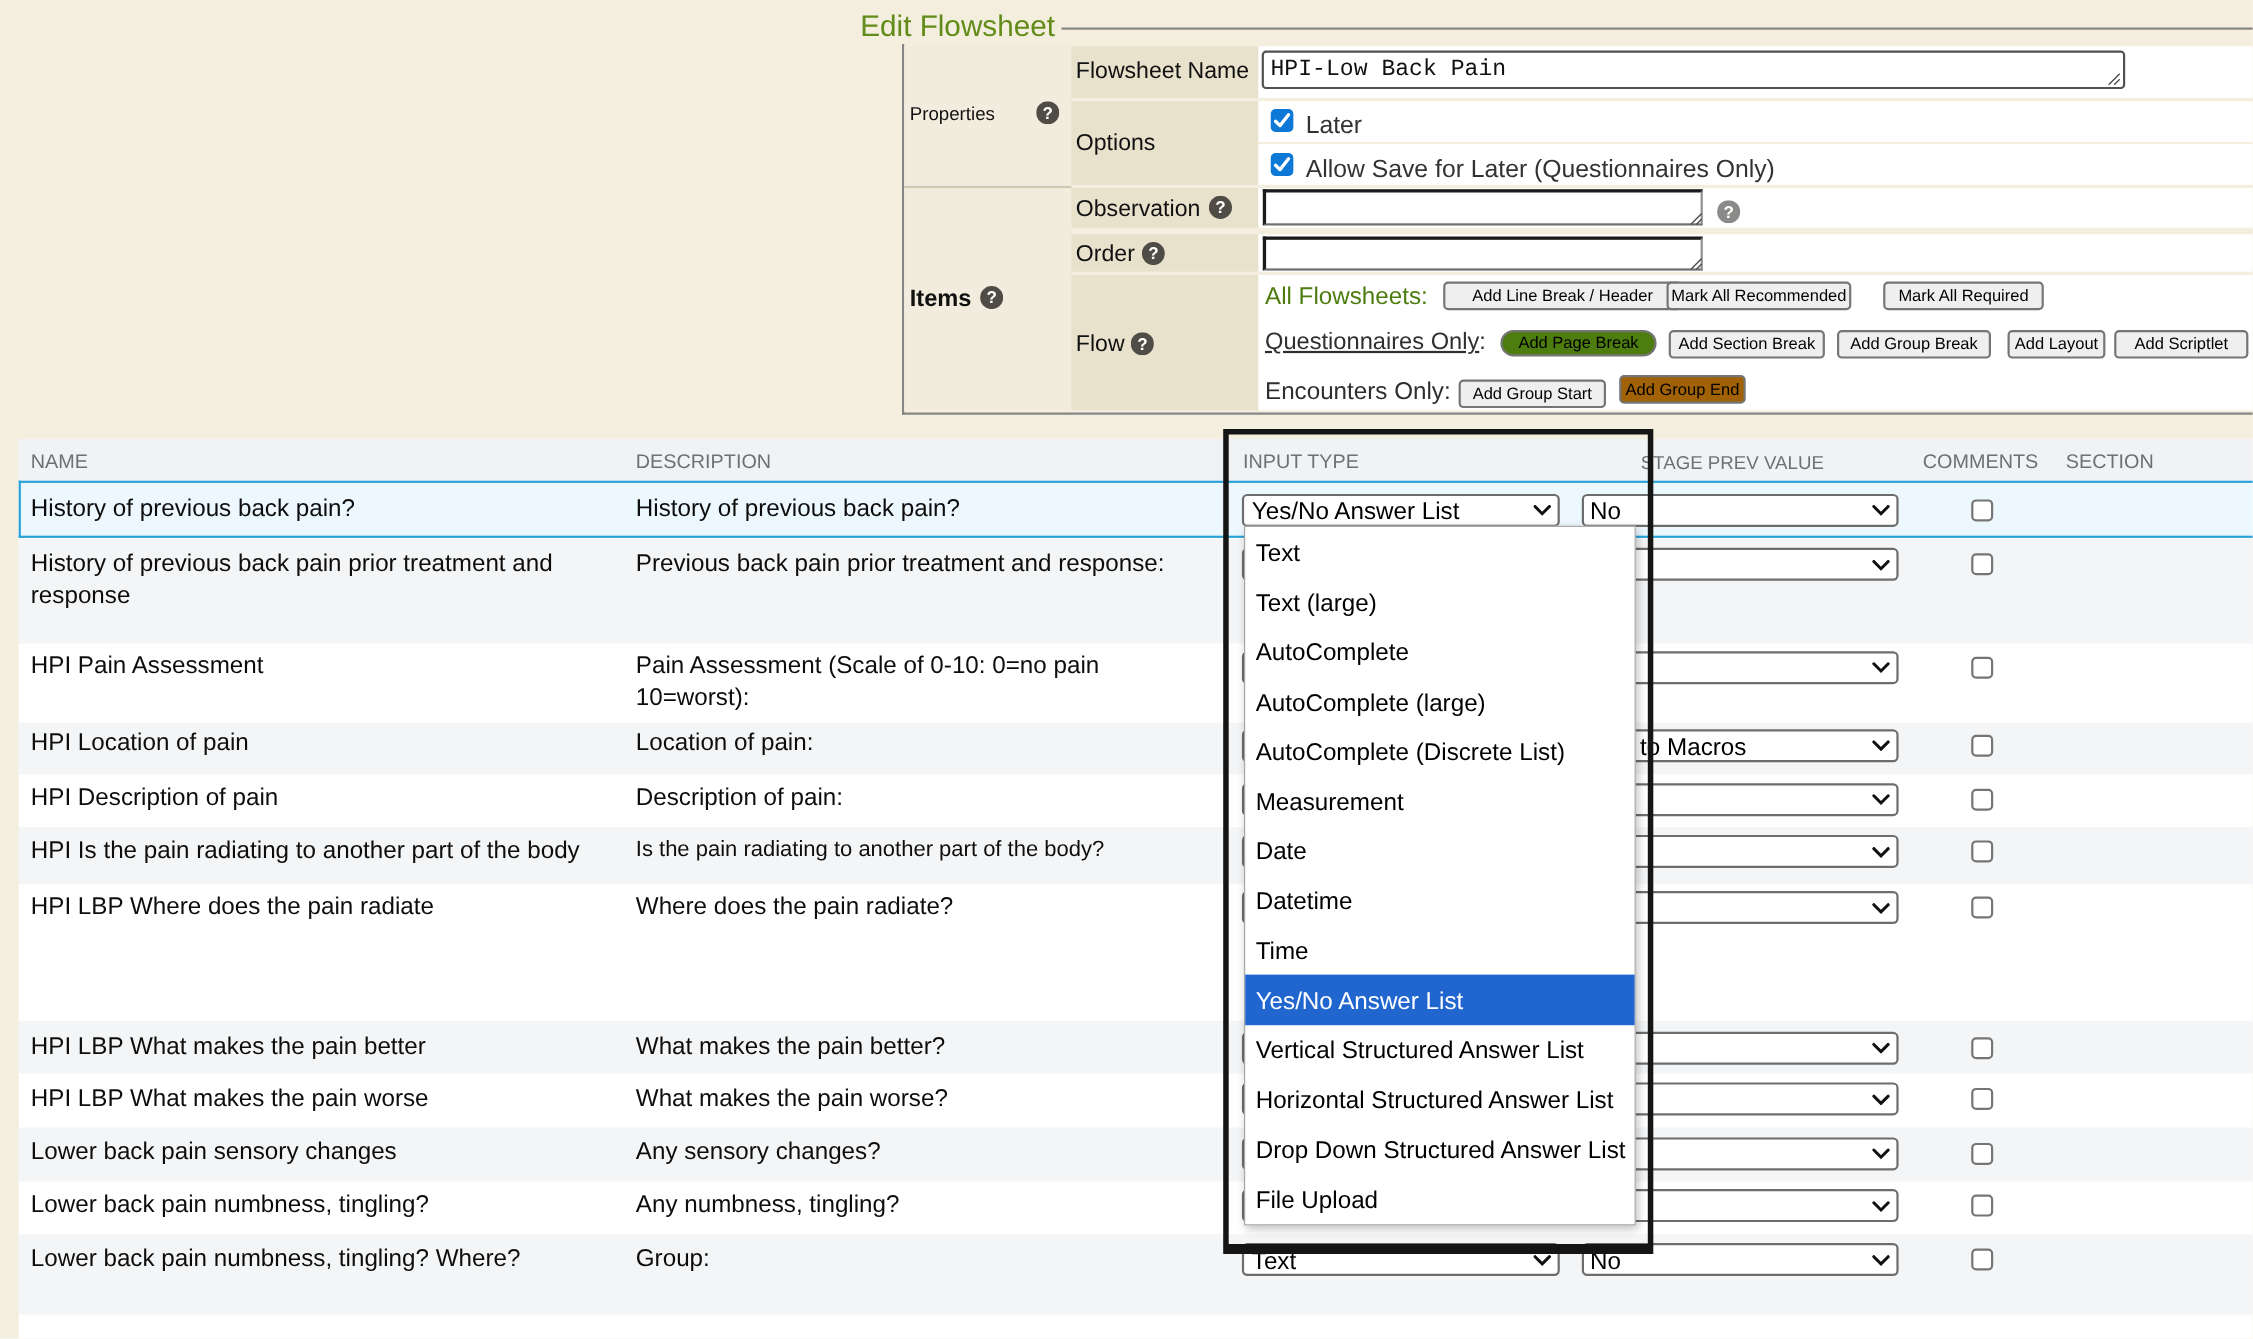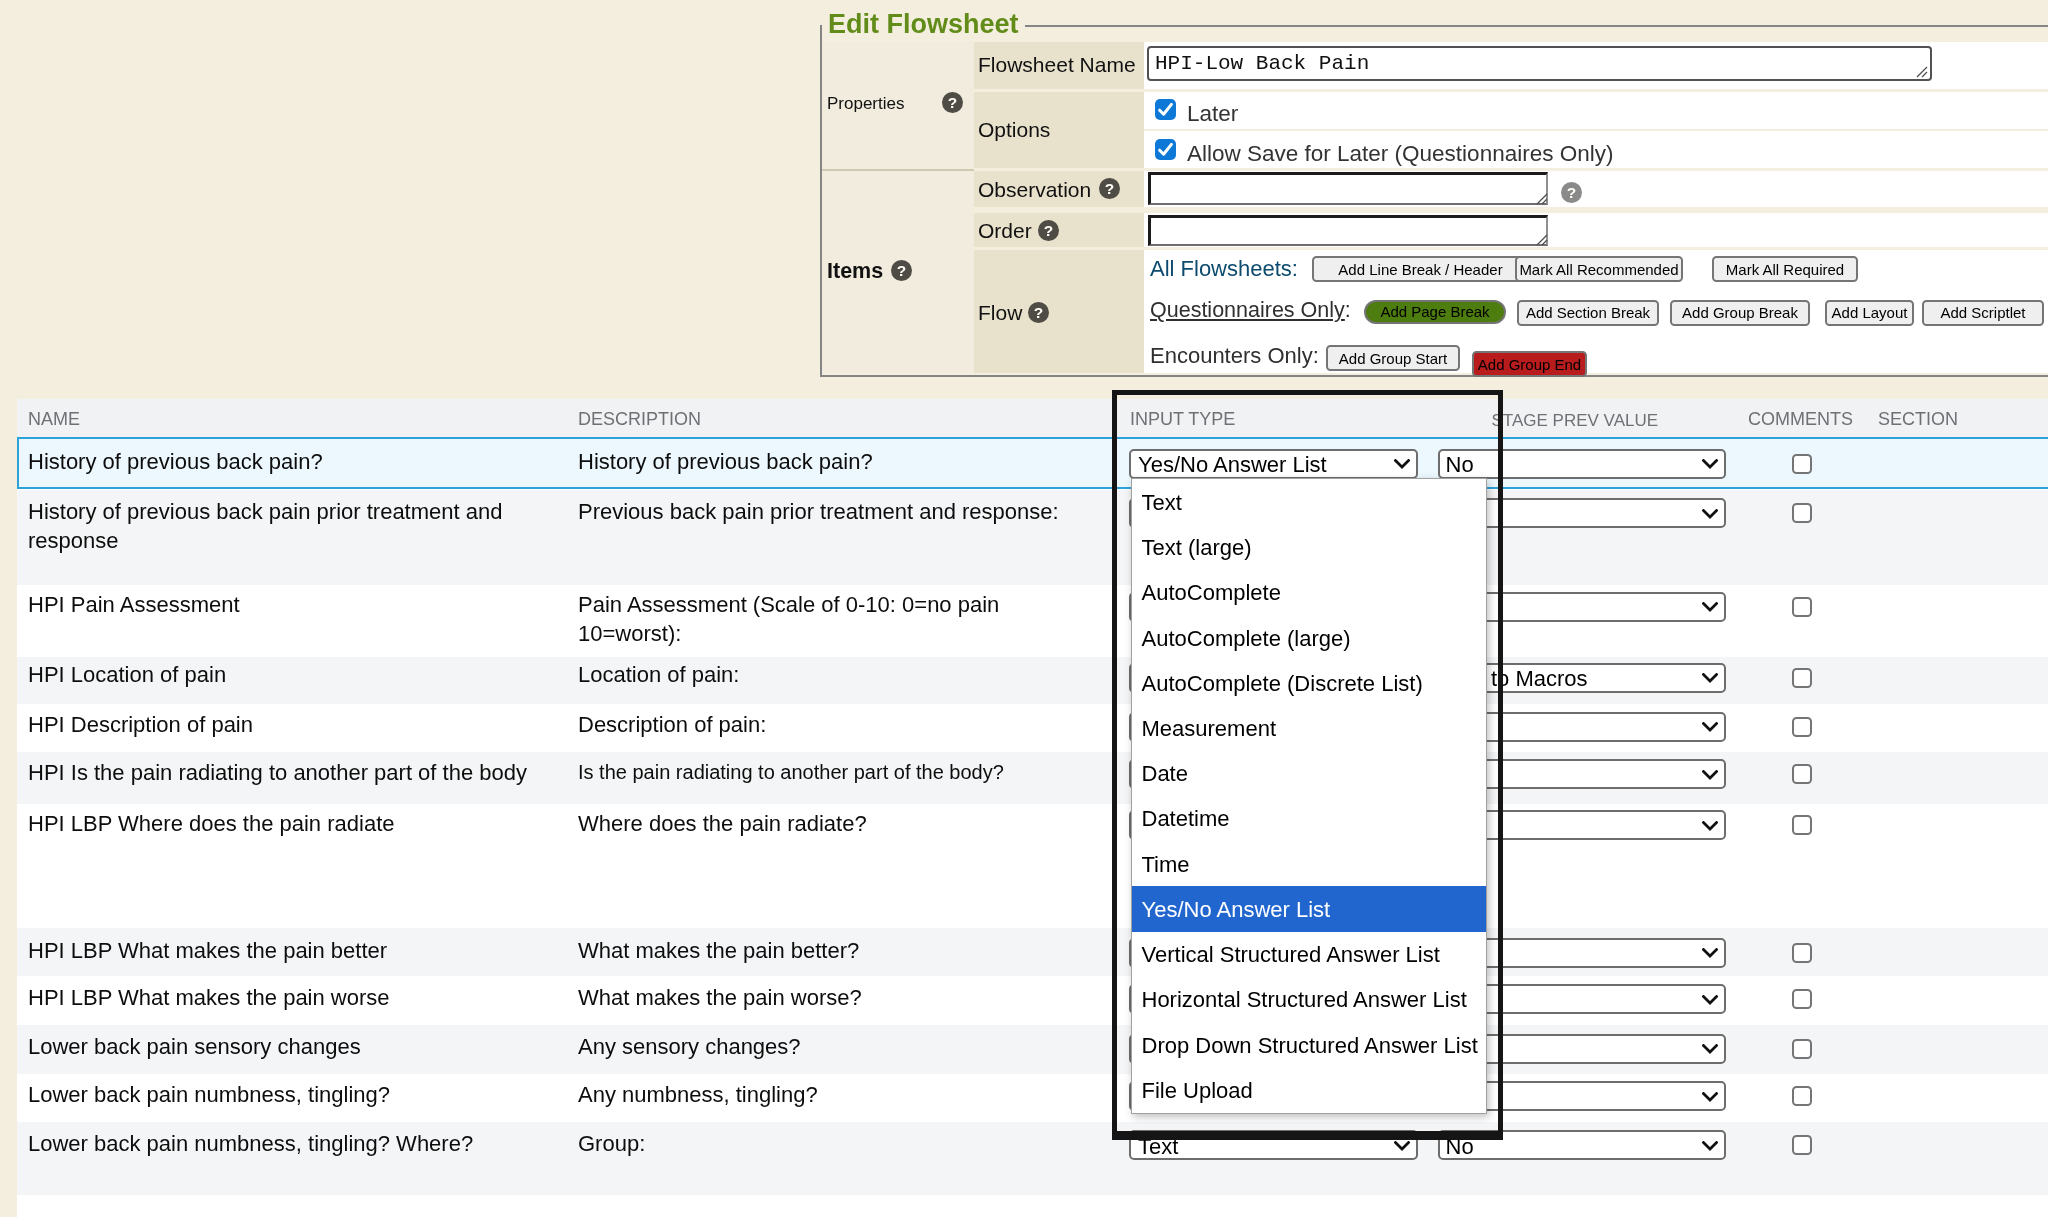--- a/index.html
+++ b/index.html
@@ -188,21 +188,21 @@
 <div class="abs" style="left:1132px;top:886.4px;width:354px;height:45.2px;background:#2166cf;z-index:6"></div>
 <div class="abs" style="left:1141.5px;top:894.9px;font-size:22px;line-height:29.5px;color:#fff;z-index:7;white-space:nowrap">Yes/No Answer List</div>
 <div class="abs" style="left:1141.5px;top:940.1px;font-size:22px;line-height:29.5px;color:#000;z-index:6;white-space:nowrap">Vertical Structured Answer List</div>
 <div class="abs" style="left:1141.5px;top:985.3px;font-size:22px;line-height:29.5px;color:#000;z-index:6;white-space:nowrap">Horizontal Structured Answer List</div>
 <div class="abs" style="left:1141.5px;top:1030.6px;font-size:22px;line-height:29.5px;color:#000;z-index:6;white-space:nowrap">Drop Down Structured Answer List</div>
 <div class="abs" style="left:1141.5px;top:1075.8px;font-size:22px;line-height:29.5px;color:#000;z-index:6;white-space:nowrap">File Upload</div>
 <div class="abs" style="left:1112px;top:390px;width:391px;height:750px;border:5px solid #151515;border-bottom-width:9px;box-sizing:border-box;z-index:8"></div>
 <div class="abs" style="left:820px;top:25px;width:1228px;height:2px;background:#858585"></div>
 <div class="abs" style="left:820px;top:25px;width:2px;height:352px;background:#858585"></div>
 <div class="abs" style="left:820px;top:375px;width:1228px;height:2px;background:#858585"></div>
-<div class="abs" style="left:822px;top:9px;background:#f3eedd;padding:0 6px;font-size:27px;font-weight:bold;color:#628c19;line-height:31px">Edit Flowsheet</div>
+<div class="abs" style="left:776px;top:9px;background:#f3eedd;padding:0 6px;font-size:27px;font-weight:normal;color:#628c19;line-height:31px">Edit Flowsheet</div>
 <div class="abs" style="left:822px;top:42px;width:152px;height:127px;background:#f1ecdd"></div>
 <div class="abs" style="left:822px;top:170.5px;width:152px;height:202.5px;background:#f1ecdd"></div>
 <div class="abs" style="left:822px;top:169px;width:152px;height:1.5px;background:#cfc9b2"></div>
 <div class="abs" style="left:827px;top:90.5px;font-size:17px;line-height:26px;font-weight:normal;color:#111">Properties</div>
 <svg style="position:absolute;left:942px;top:92px" width="21" height="21" viewBox="0 0 21 21">
     <circle cx="10.5" cy="10.5" r="10.5" fill="#4f4b45"></circle>
     <text x="10.5" y="15.8" font-family="Liberation Sans, sans-serif" font-size="15.5" font-weight="bold" fill="#fffef8" text-anchor="middle">?</text>
   </svg>
 <div class="abs" style="left:827px;top:257.5px;font-size:21.5px;line-height:26px;font-weight:bold;color:#111">Items</div>
 <svg style="position:absolute;left:891px;top:259.5px" width="21" height="21" viewBox="0 0 21 21">
@@ -257,24 +257,24 @@
     <path d="M11 1 L1 11 M11 6 L6 11" stroke="#4e4e4e" stroke-width="1.3" fill="none"></path>
   </svg>
 <svg style="position:absolute;left:1560.5px;top:181.5px" width="21" height="21" viewBox="0 0 21 21">
     <circle cx="10.5" cy="10.5" r="10.5" fill="#8a8a8a"></circle>
     <text x="10.5" y="15.8" font-family="Liberation Sans, sans-serif" font-size="15.5" font-weight="bold" fill="#fffef8" text-anchor="middle">?</text>
   </svg>
 <div class="abs" style="left:1148px;top:215px;width:400px;height:31px;background:#fff;border-style:solid;border-width:3px 2px 2px 3px;border-color:#1b1b1b #909090 #6f6f6f #1b1b1b;box-sizing:border-box"></div>
 <svg style="position:absolute;left:1536px;top:234px" width="12" height="12" viewBox="0 0 12 12">
     <path d="M11 1 L1 11 M11 6 L6 11" stroke="#4e4e4e" stroke-width="1.3" fill="none"></path>
   </svg>
-<div class="abs" style="left:1150px;top:255.5px;font-size:22px;color:#0c4a6e">All Flowsheets:</div>
+<div class="abs" style="left:1150px;top:255.5px;font-size:22px;color:#4d7c0f">All Flowsheets:</div>
 <div style="position:absolute;left:1312px;top:256px;width:217px;height:26px;background:#efefef;border:2px solid #757575;border-radius:4.5px;box-sizing:border-box;display:flex;align-items:center;justify-content:center;font-size:15px;color:#000;white-space:nowrap">Add Line Break / Header</div>
 <div style="position:absolute;left:1515px;top:256px;width:168px;height:26px;background:#efefef;border:2px solid #757575;border-radius:4.5px;box-sizing:border-box;display:flex;align-items:center;justify-content:center;font-size:15px;color:#000;white-space:nowrap">Mark All Recommended</div>
 <div style="position:absolute;left:1712px;top:256px;width:146px;height:26px;background:#efefef;border:2px solid #757575;border-radius:4.5px;box-sizing:border-box;display:flex;align-items:center;justify-content:center;font-size:15px;color:#000;white-space:nowrap">Mark All Required</div>
 <div class="abs" style="left:1150px;top:298px;font-size:21.5px;color:#2f2f2f"><span style="text-decoration:underline">Questionnaires Only</span>:</div>
 <div style="position:absolute;left:1364px;top:299.5px;width:142px;height:24px;background:#4d7c0f;border:2px solid #757575;border-radius:12px;box-sizing:border-box;display:flex;align-items:center;justify-content:center;font-size:15px;color:#000;white-space:nowrap">Add Page Break</div>
 <div style="position:absolute;left:1517px;top:299.5px;width:142px;height:26px;background:#efefef;border:2px solid #757575;border-radius:4.5px;box-sizing:border-box;display:flex;align-items:center;justify-content:center;font-size:15px;color:#000;white-space:nowrap">Add Section Break</div>
 <div style="position:absolute;left:1670px;top:299.5px;width:140px;height:26px;background:#efefef;border:2px solid #757575;border-radius:4.5px;box-sizing:border-box;display:flex;align-items:center;justify-content:center;font-size:15px;color:#000;white-space:nowrap">Add Group Break</div>
 <div style="position:absolute;left:1825px;top:299.5px;width:89px;height:26px;background:#efefef;border:2px solid #757575;border-radius:4.5px;box-sizing:border-box;display:flex;align-items:center;justify-content:center;font-size:15px;color:#000;white-space:nowrap">Add Layout</div>
 <div style="position:absolute;left:1922px;top:299.5px;width:122px;height:26px;background:#efefef;border:2px solid #757575;border-radius:4.5px;box-sizing:border-box;display:flex;align-items:center;justify-content:center;font-size:15px;color:#000;white-space:nowrap">Add Scriptlet</div>
 <div class="abs" style="left:1150px;top:343px;font-size:22px;color:#2f2f2f">Encounters Only:</div>
 <div style="position:absolute;left:1326px;top:345px;width:134px;height:26px;background:#efefef;border:2px solid #757575;border-radius:4.5px;box-sizing:border-box;display:flex;align-items:center;justify-content:center;font-size:15px;color:#000;white-space:nowrap">Add Group Start</div>
-<div style="position:absolute;left:1472px;top:351px;width:115px;height:26px;background:#b91c1c;border:2px solid #757575;border-radius:4.5px;box-sizing:border-box;display:flex;align-items:center;justify-content:center;font-size:15px;color:#000;white-space:nowrap">Add Group End</div>
+<div style="position:absolute;left:1472px;top:341px;width:115px;height:26px;background:#a16207;border:2px solid #757575;border-radius:4.5px;box-sizing:border-box;display:flex;align-items:center;justify-content:center;font-size:15px;color:#000;white-space:nowrap">Add Group End</div>
 </body></html>

